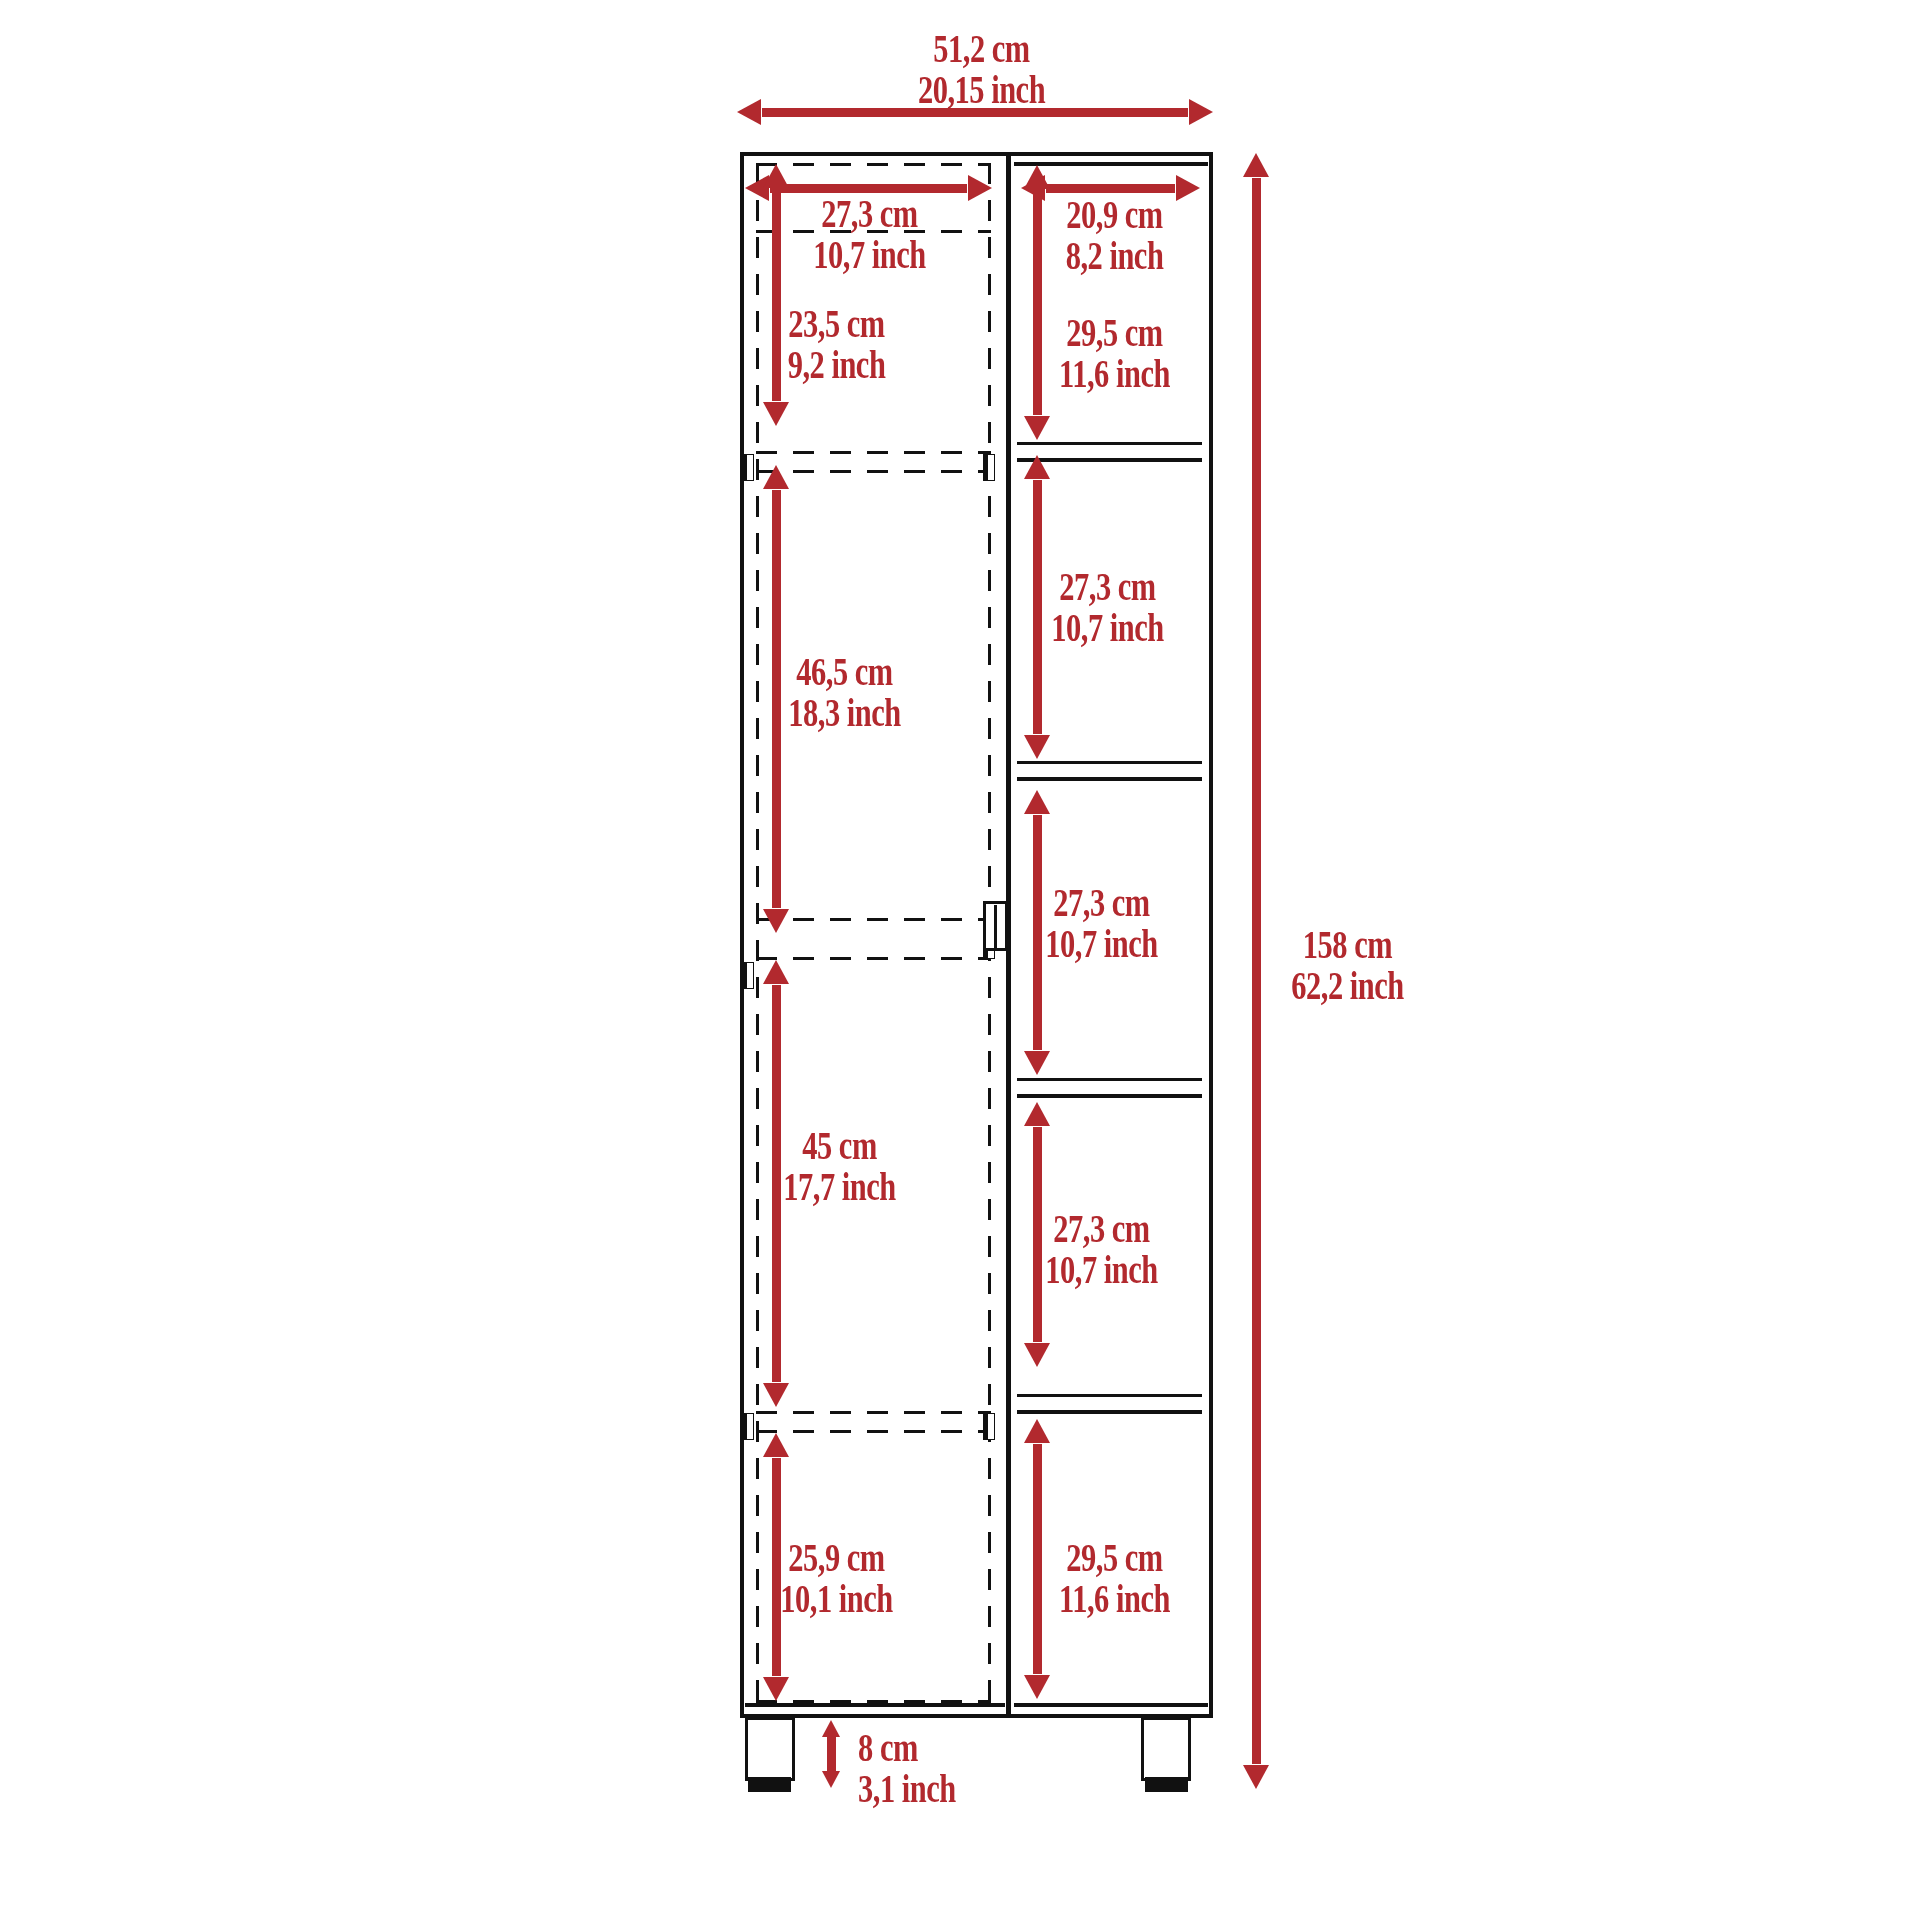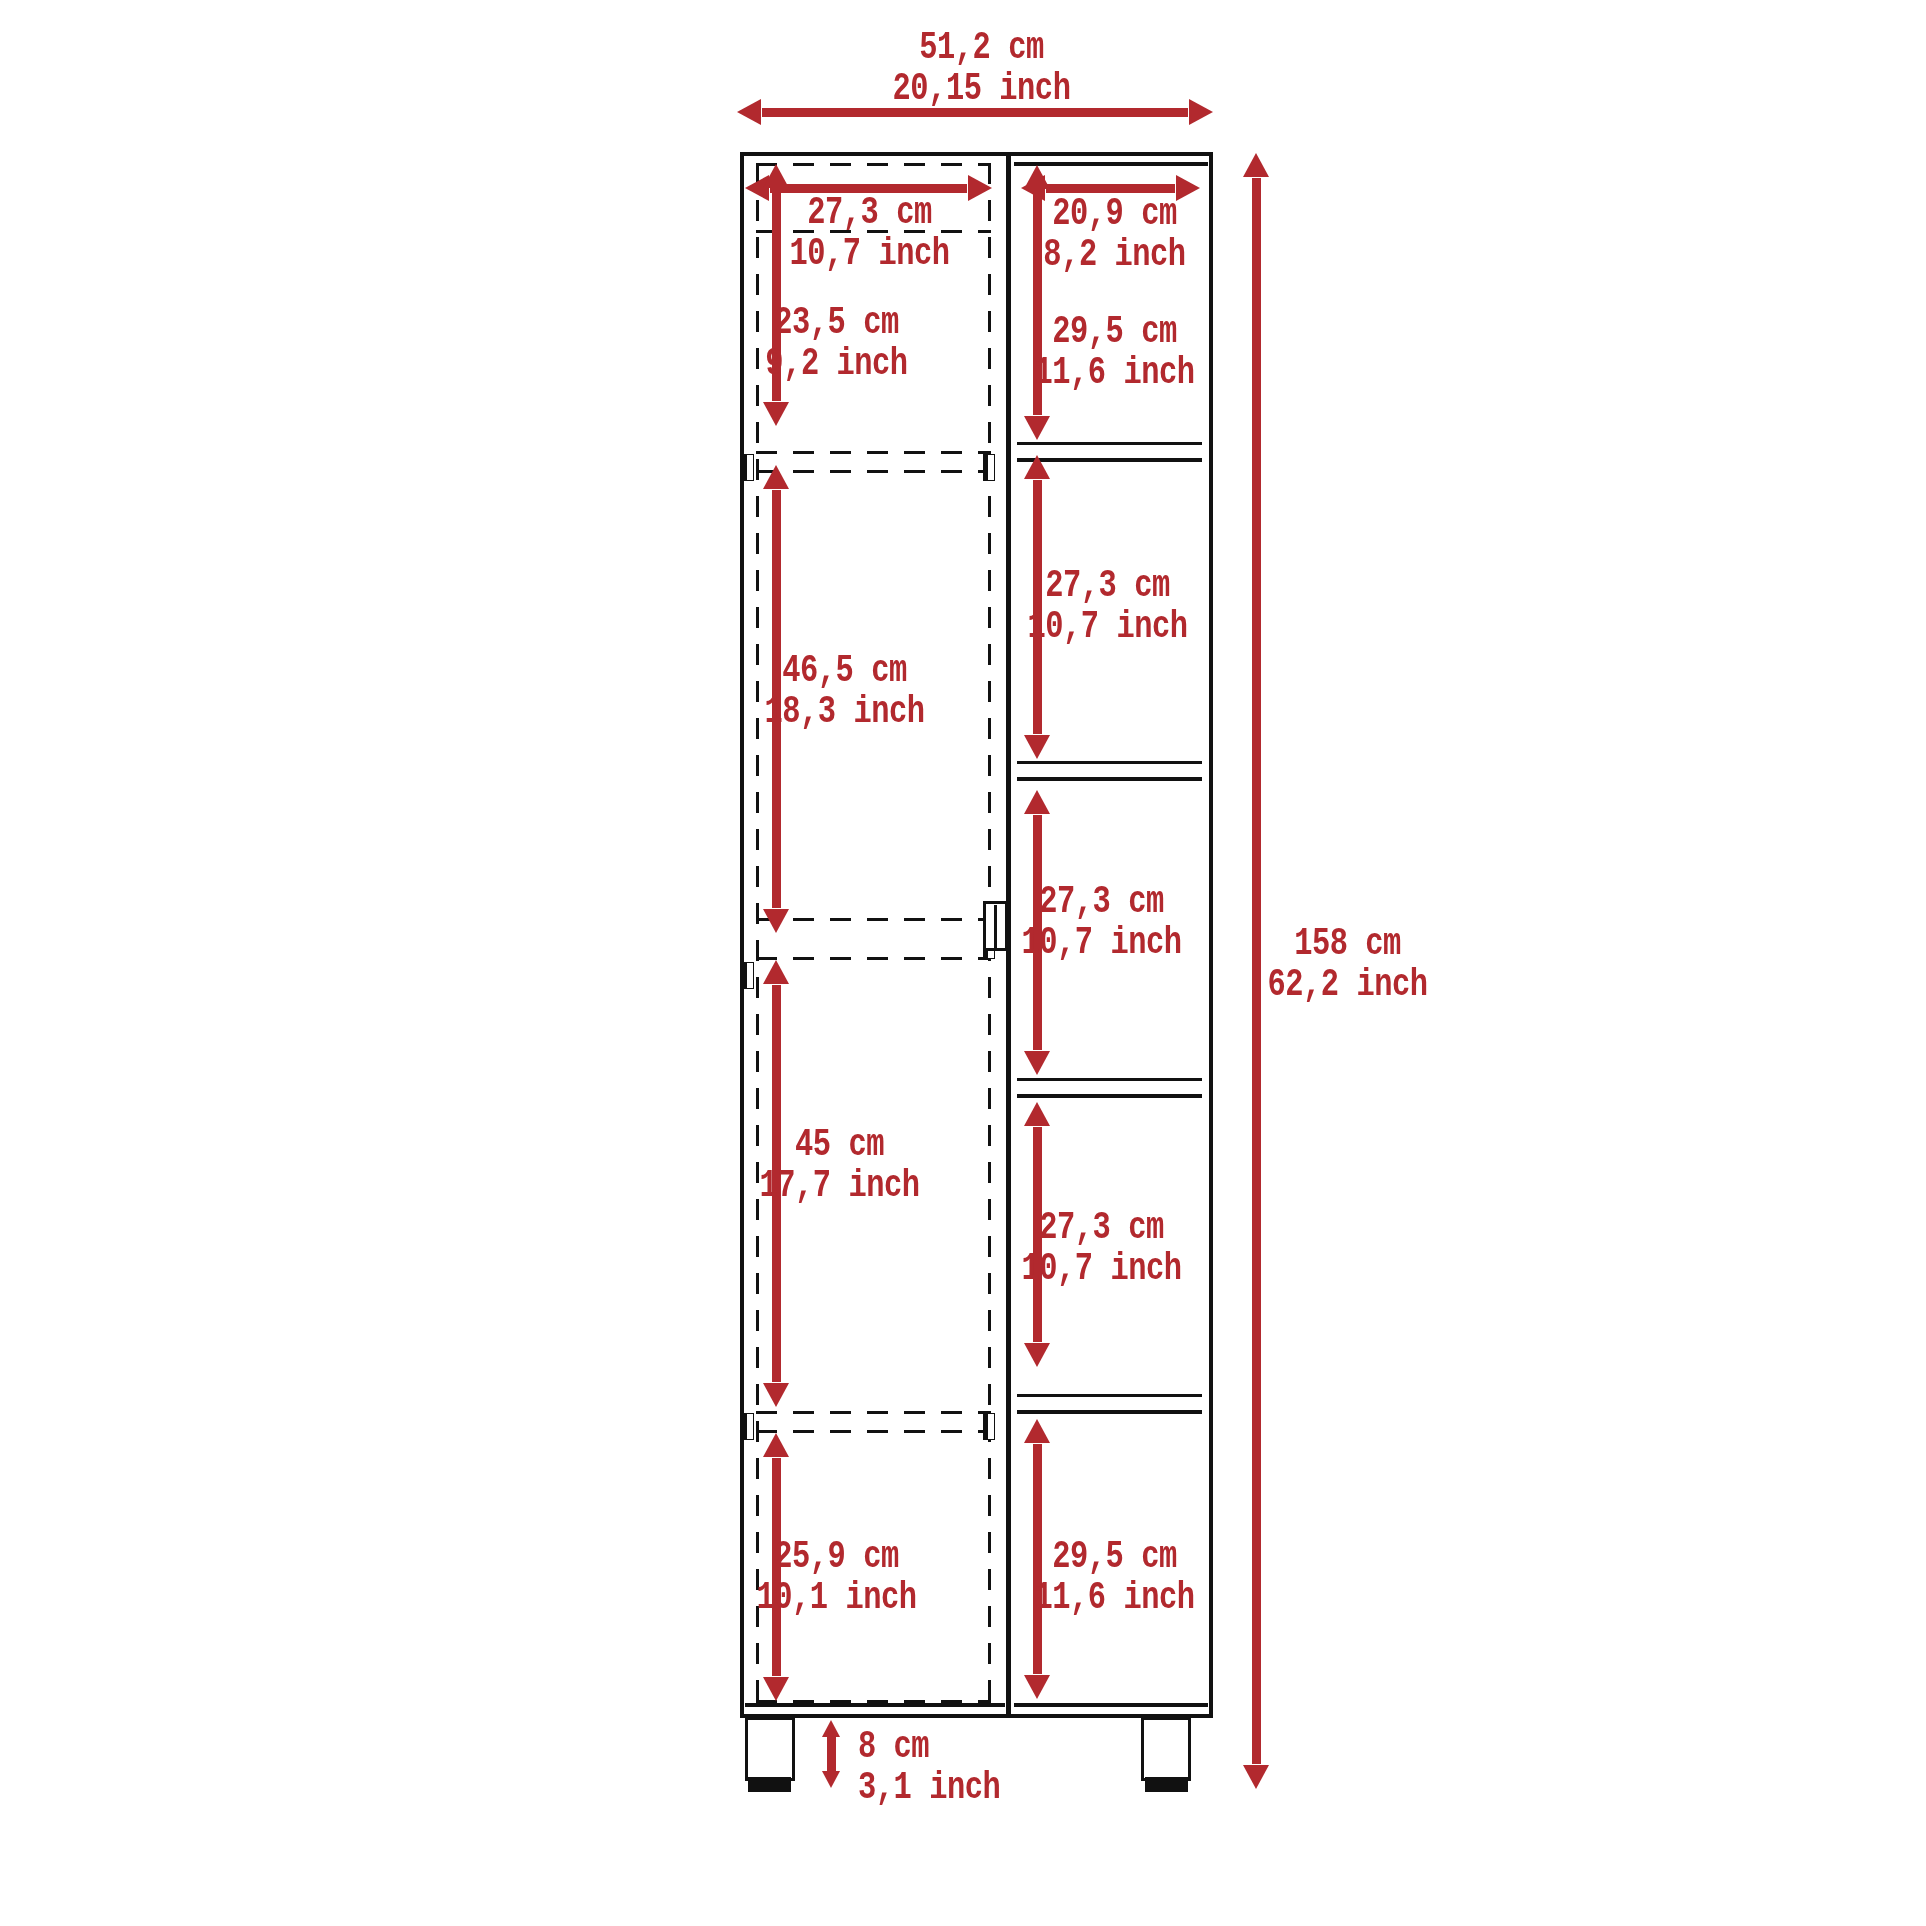--- a/index.html
+++ b/index.html
@@ -1,19 +1,19 @@
 <!DOCTYPE html>
 <html style="--red: #b2292e; --ink: #111111; --bg: #ffffff;font-size:9.8px"><head>
 <meta charset="utf-8">
 <style>
   :root { --red:#b2292e; --ink:#111111; --bg:#ffffff; }
   html,body { margin:0; padding:0; background:var(--bg); }
   #canvas {
     position:relative; width:1926px; height:1926px; background:var(--bg);
-    font-family:Liberation Mono, monospace; overflow:hidden;
+    font-family:Liberation Serif, serif; overflow:hidden;
   }
   
   .box { position:absolute; border:4.9px solid var(--ink); box-sizing:border-box; background:#fff; }
   .ln  { position:absolute; background:var(--ink); }
   .dash-h { position:absolute; height:3.1px;
     background:repeating-linear-gradient(90deg, var(--ink) 0 21px, transparent 21px 37px); }
   .dash-v { position:absolute; width:3.1px;
     background:repeating-linear-gradient(180deg, var(--ink) 0 21px, transparent 21px 37px); }
   .shelf { position:absolute; left:1017px; width:185px; height:19.7px; box-sizing:border-box;
     border-top:3.7px solid var(--ink); border-bottom:4.3px solid var(--ink); background:#fff; }

